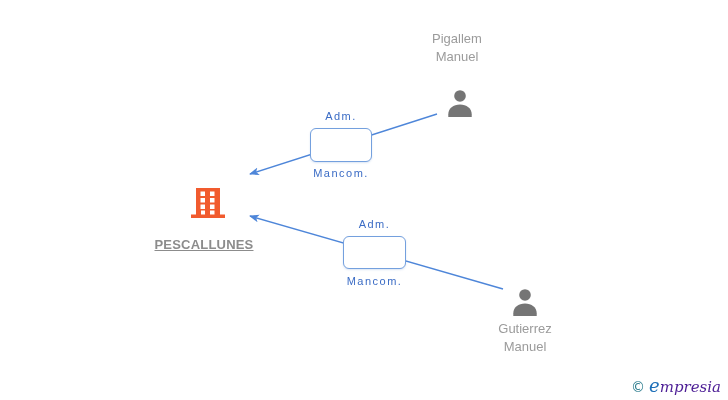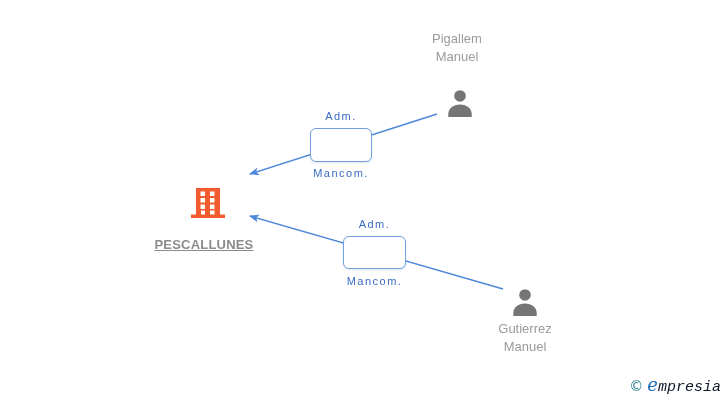--- a/index.html
+++ b/index.html
@@ -83,22 +83,21 @@
     font-style: normal;
     font-family: "DejaVu Sans", sans-serif;
     font-size: 14px;
     margin-right: 4px;
   }
   .logo-e {
     color: #1d6fb8;
     font-size: 18px;
   }
   .logo-rest {
-    color: #0f172a;
-    font-family: Liberation Mono, monospace;
+    color: #4c1d95;
   }
 </style>
 </head>
 <body>
 
 <div id="canvas">
 
   <svg class="edges-svg" width="728" height="400" viewBox="0 0 728 400">
     <defs>
       <marker id="arrowhead" markerWidth="12" markerHeight="10" refX="9" refY="4" orient="auto" markerUnits="userSpaceOnUse">

